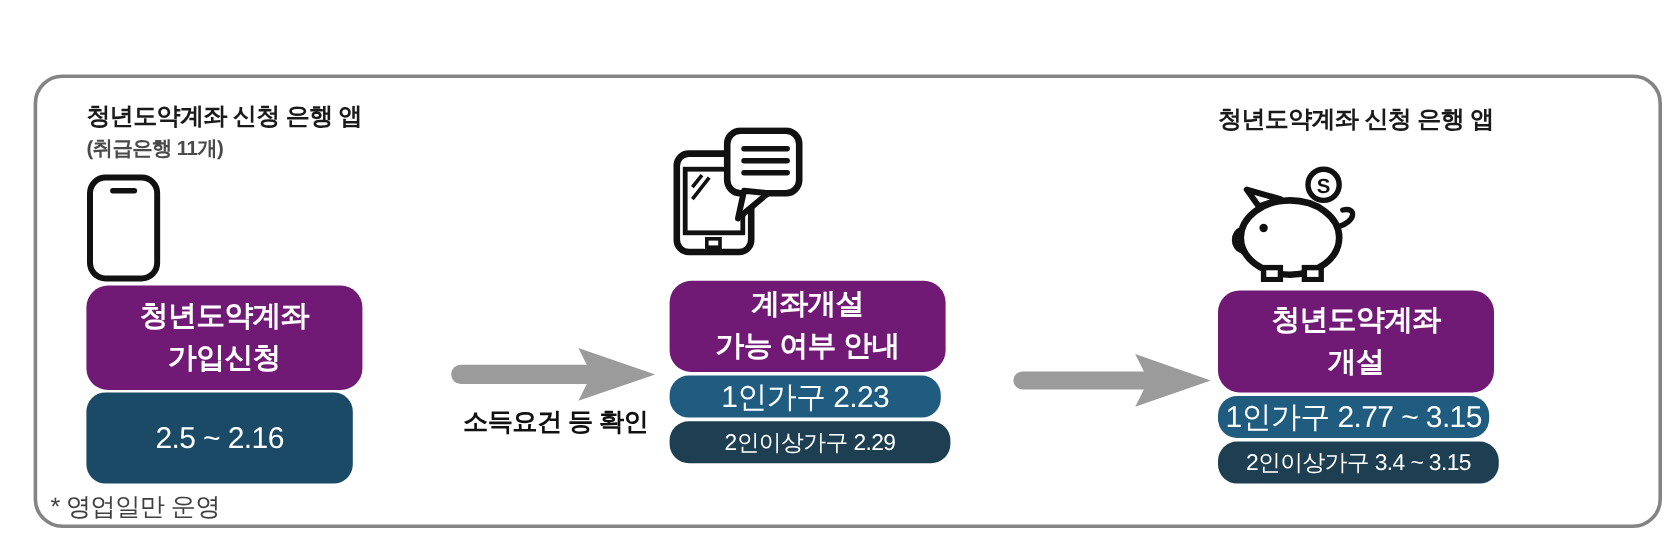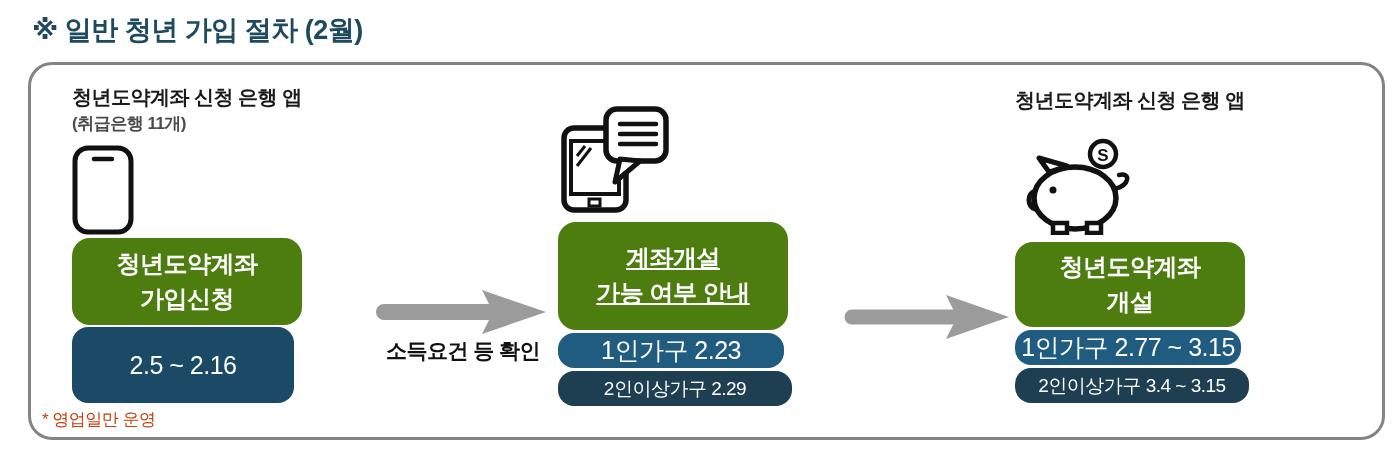--- a/index.html
+++ b/index.html
@@ -50,21 +50,21 @@
     font-weight: 700;
     color: #4a4a4a;
     line-height: 22px;
     margin-top: 4px;
     letter-spacing: -0.5px;
   }
   .icon-wrap { display: flex; align-items: center; justify-content: center; }
   .main-box {
     width: 230px;
     border-radius: 18px;
-    background: #4d7c0f;
+    background: #701a75;
     color: #ffffff;
     font-size: 24px;
     font-weight: 700;
     text-align: center;
     display: flex;
     flex-direction: column;
     justify-content: center;
     line-height: 1.45;
     letter-spacing: -0.5px;
   }
@@ -113,32 +113,31 @@
     font-size: 21px;
     font-weight: 700;
     color: #111111;
     letter-spacing: -0.5px;
     white-space: nowrap;
   }
   .footnote {
     position: absolute;
     left: 42px;
     top: 408px;
-    font-size: 17px;
+    font-size: 21px;
     font-weight: 500;
-    color: #c2410c;
+    color: #404040;
     letter-spacing: -0.5px;
   }
 </style>
 </head>
 <body>
 
 <div class="canvas">
 
-  <div class="page-title">※ 일반 청년 가입 절차 (2월)</div>
 
   <div class="panel"></div>
 
   <div class="column" style="left:72px; top:85px;">
     <div class="col-header">청년도약계좌 신청 은행 앱</div>
     <div class="col-sub">(취급은행 11개)</div>
     <div class="icon-wrap" style="margin-top:10px;">
       <svg width="62" height="90" viewBox="0 0 62 90">
         <rect x="3" y="3" width="56" height="84" rx="13" fill="#ffffff" stroke="#111111" stroke-width="5"></rect>
         <line x1="22" y1="14" x2="40" y2="14" stroke="#111111" stroke-width="4.5" stroke-linecap="round"></line>
@@ -165,21 +164,21 @@
         <rect x="31" y="93" width="11" height="7" fill="none" stroke="#111111" stroke-width="3"></rect>
         <line x1="19" y1="50" x2="27" y2="40" stroke="#111111" stroke-width="3"></line>
         <line x1="19" y1="60" x2="33" y2="42" stroke="#111111" stroke-width="3"></line>
         <rect x="48" y="3" width="60" height="52" rx="11" fill="#ffffff" stroke="#111111" stroke-width="5.5"></rect>
         <path d="M62 53 L57 76 L82 55 Z" fill="#ffffff" stroke="#111111" stroke-width="5" stroke-linejoin="round"></path>
         <line x1="62" y1="18" x2="98" y2="18" stroke="#111111" stroke-width="4.5" stroke-linecap="round"></line>
         <line x1="62" y1="28" x2="98" y2="28" stroke="#111111" stroke-width="4.5" stroke-linecap="round"></line>
         <line x1="62" y1="38" x2="98" y2="38" stroke="#111111" stroke-width="4.5" stroke-linecap="round"></line>
       </svg>
     </div>
-    <div class="main-box" style="height:108px; margin-top:8px;text-decoration:underline;">
+    <div class="main-box" style="height:76px; margin-top:20px;">
       <span>계좌개설</span>
       <span>가능 여부 안내</span>
     </div>
     <div class="date-box medium">1인가구 2.23</div>
     <div class="date-box dark">2인이상가구 2.29</div>
   </div>
 
   <svg class="arrow" style="left:840px; top:292px;" width="175" height="50" viewBox="0 0 175 50">
     <line x1="12" y1="25" x2="113" y2="25" stroke="#9b9b9b" stroke-width="15" stroke-linecap="round"></line>
     <path d="M106 3 L169 25 L106 47 L117 25 Z" fill="#9b9b9b"></path>

